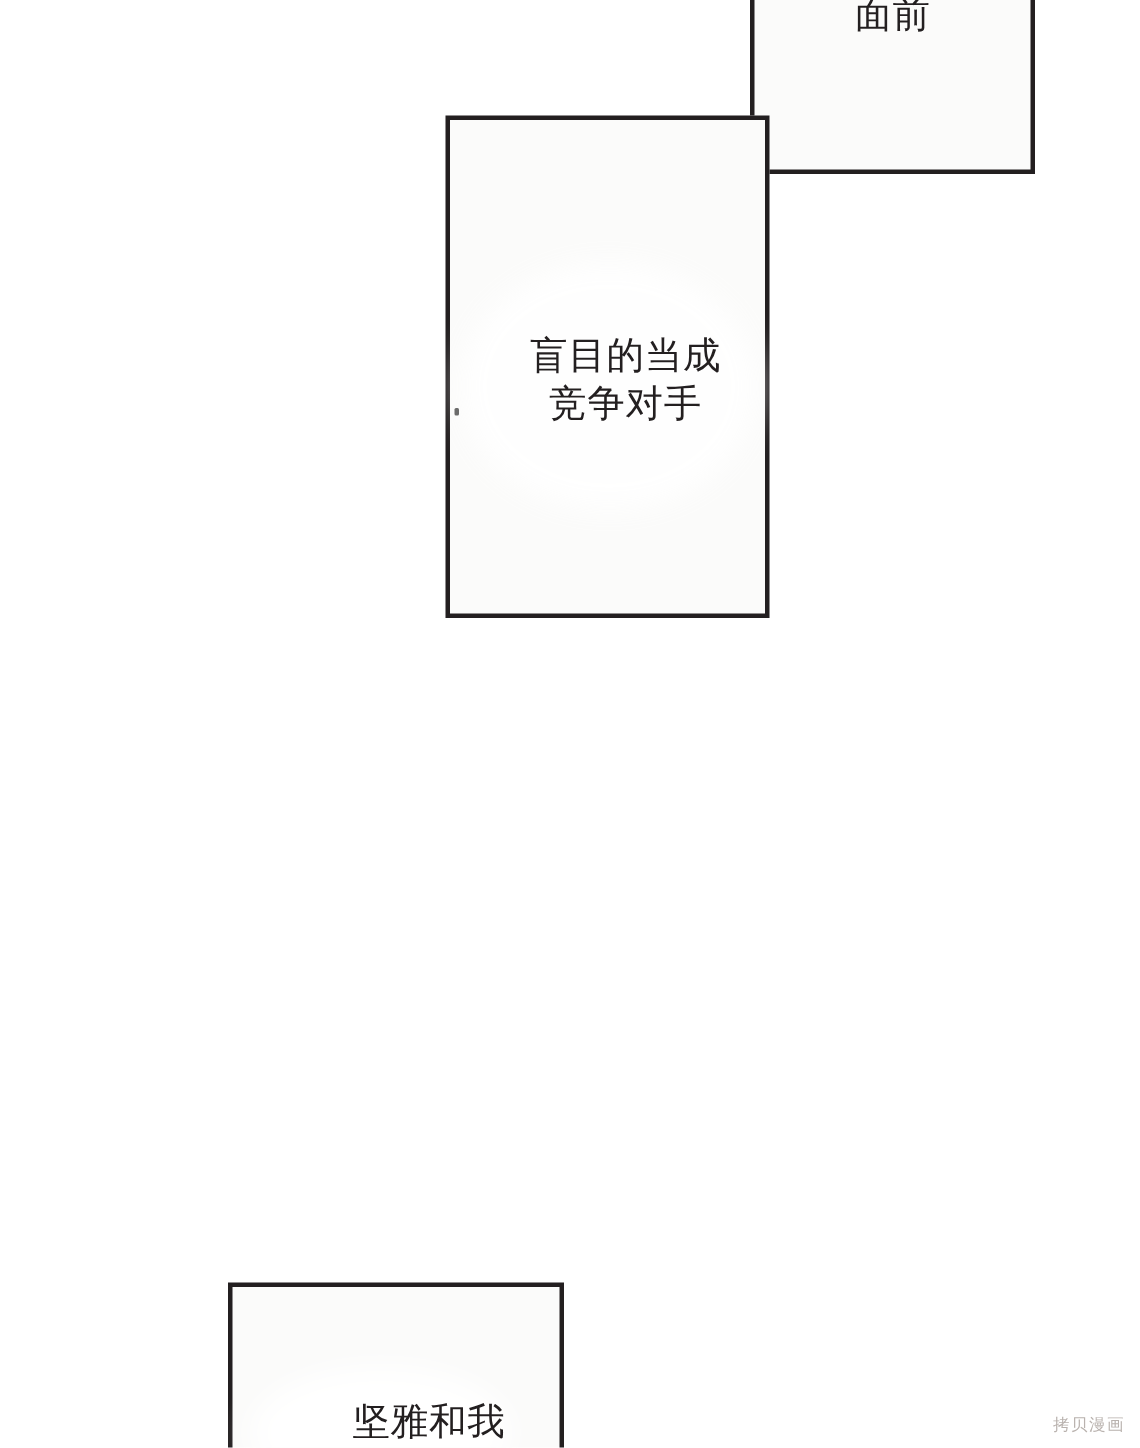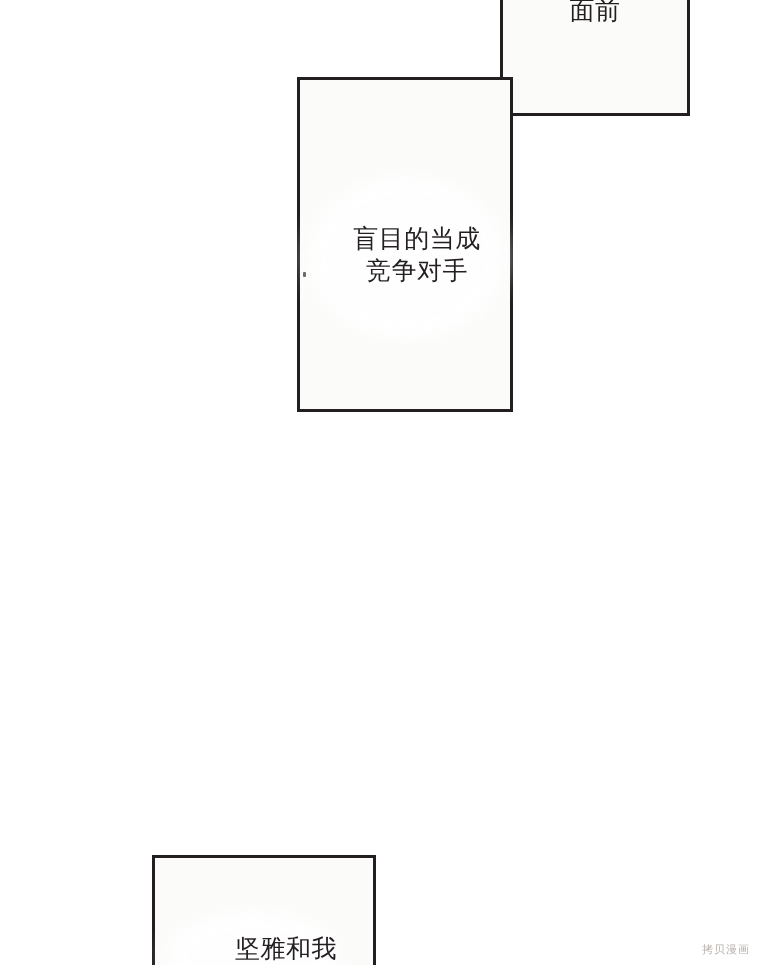--- a/index.html
+++ b/index.html
@@ -62,20 +62,21 @@
     top: -6px;
     width: 190px;
     font-size: 25px;
   }
 
   #text-center {
     left: 297px;
     top: 222px;
     width: 240px;
     font-size: 25px;
+    font-family: Liberation Serif, serif;
   }
 
   #text-bottom {
     left: 152px;
     top: 932px;
     width: 268px;
     font-size: 25px;
   }
 
   

